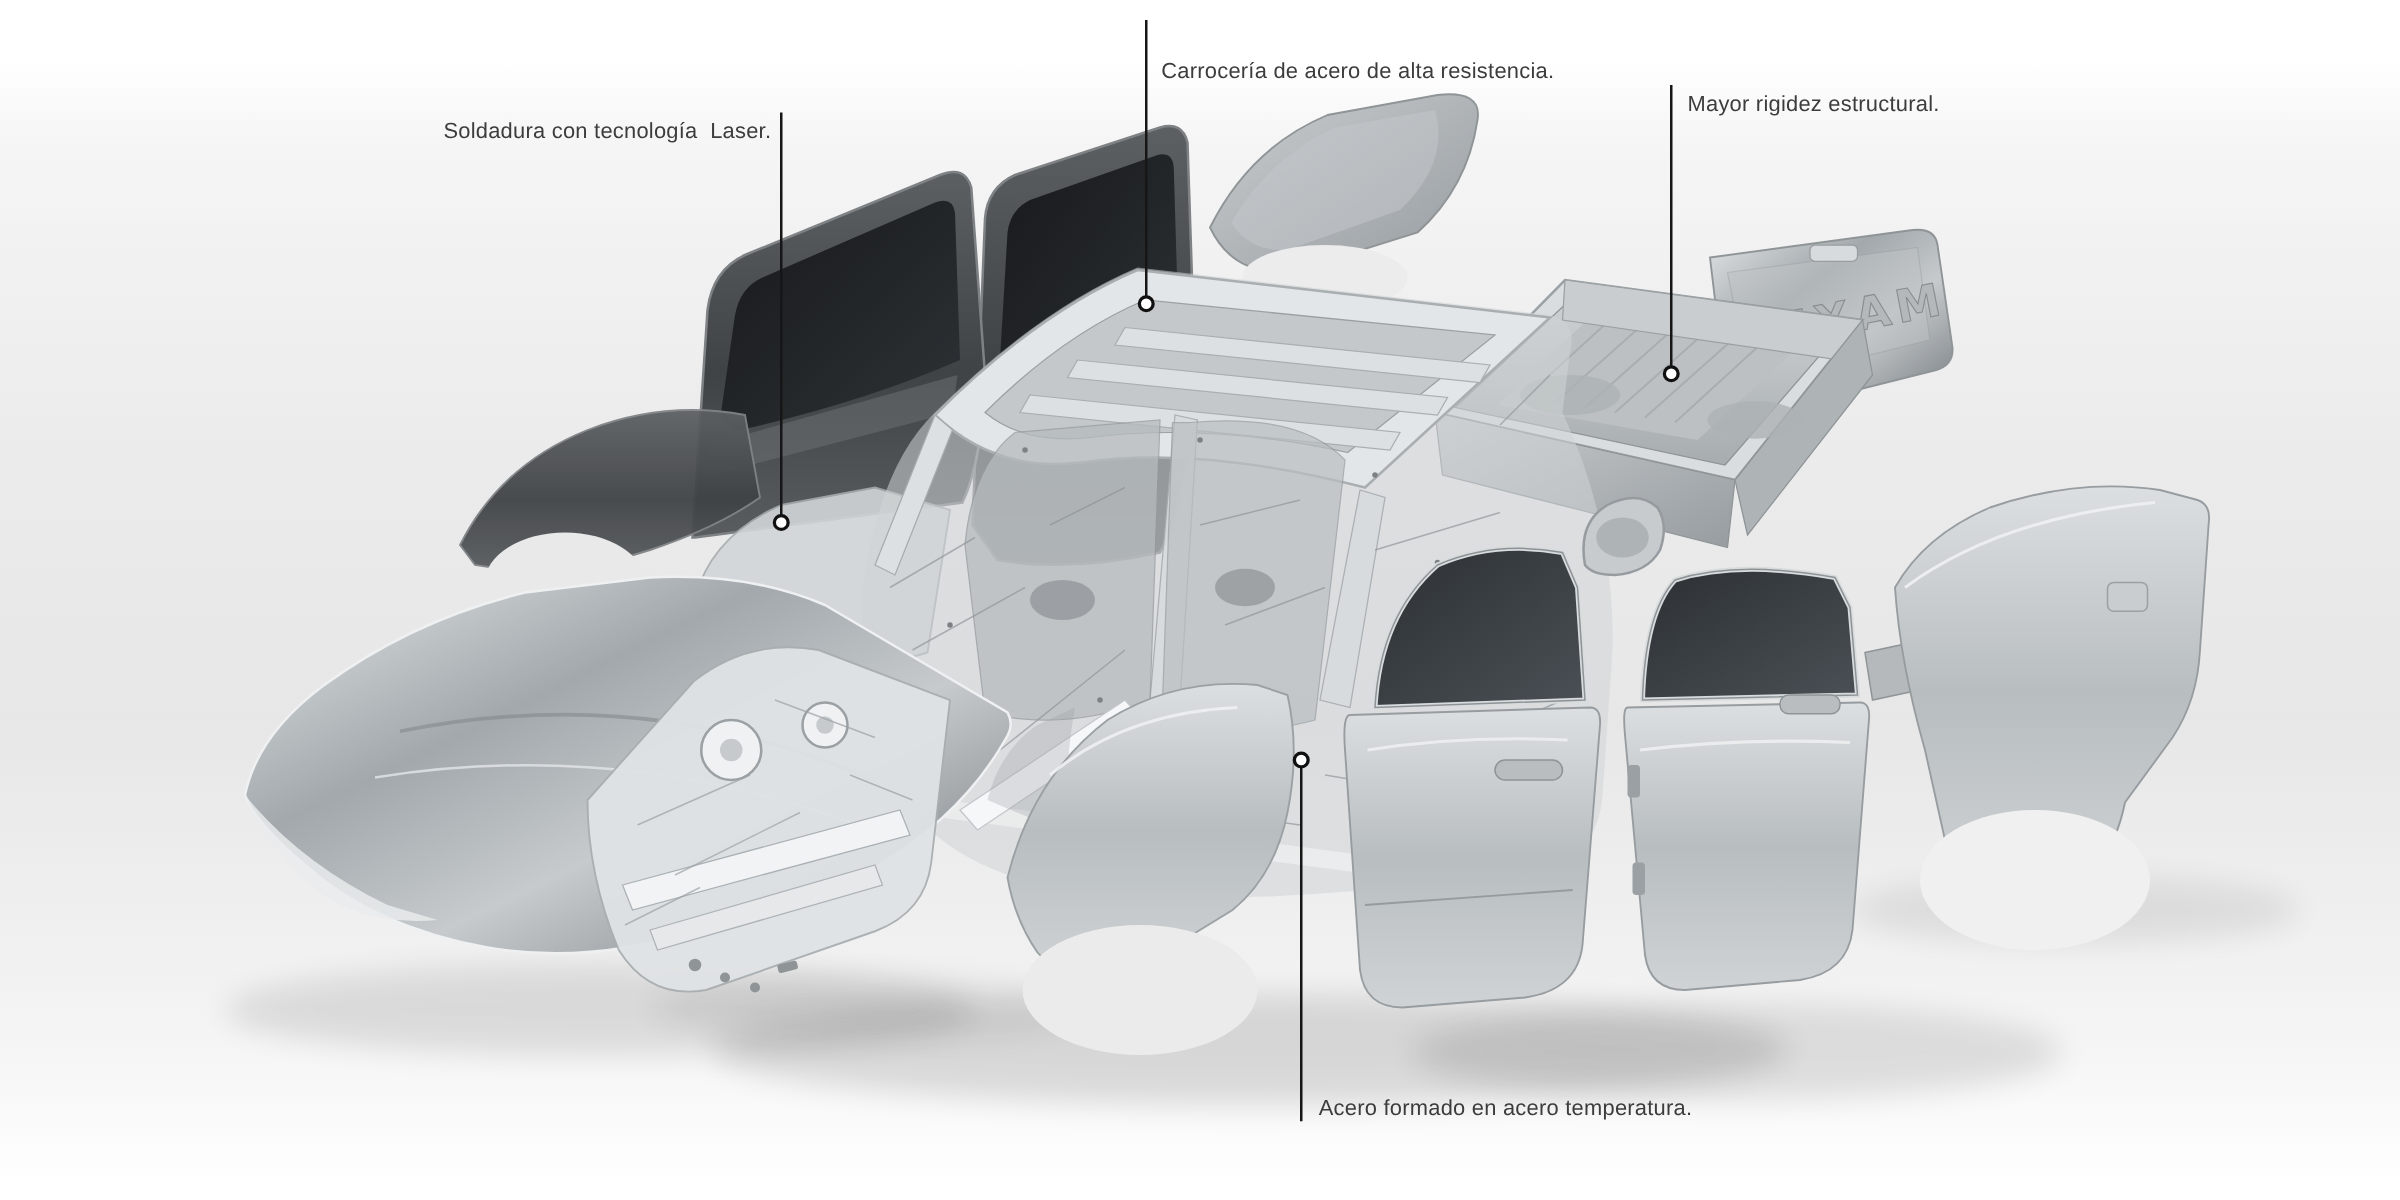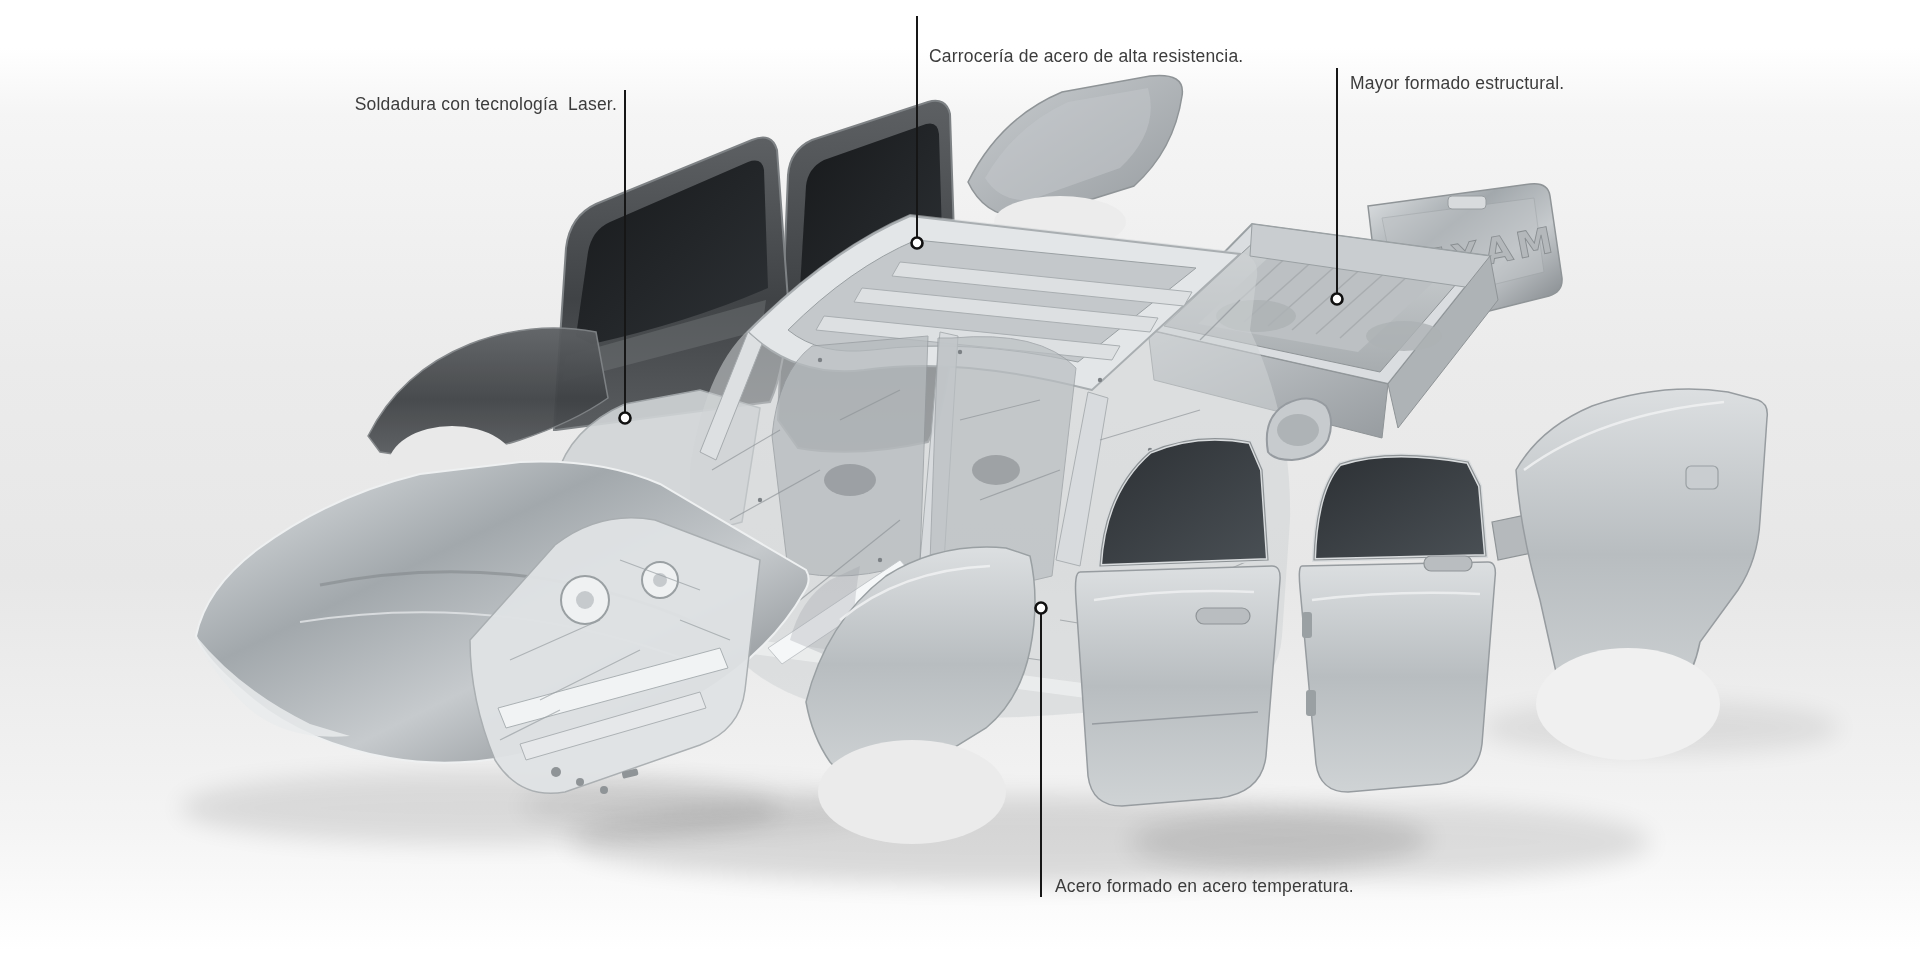--- a/index.html
+++ b/index.html
@@ -254,16 +254,16 @@
     <g fill="#ffffff" stroke="#101010" stroke-width="2.6">
       <circle cx="917" cy="243" r="5.5"></circle>
       <circle cx="625" cy="418" r="5.5"></circle>
       <circle cx="1337" cy="299" r="5.5"></circle>
       <circle cx="1041" cy="608" r="5.5"></circle>
     </g>
   </svg>
 
   <div class="callout-label lbl-carroceria">Carrocería de acero de alta resistencia.</div>
   <div class="callout-label lbl-soldadura">Soldadura con tecnología  Laser.</div>
-  <div class="callout-label lbl-rigidez">Mayor formado estructural.</div>
+  <div class="callout-label lbl-rigidez">Mayor rigidez estructural.</div>
   <div class="callout-label lbl-acero">Acero formado en acero temperatura.</div>
 
 </div>
 
 </body></html>

